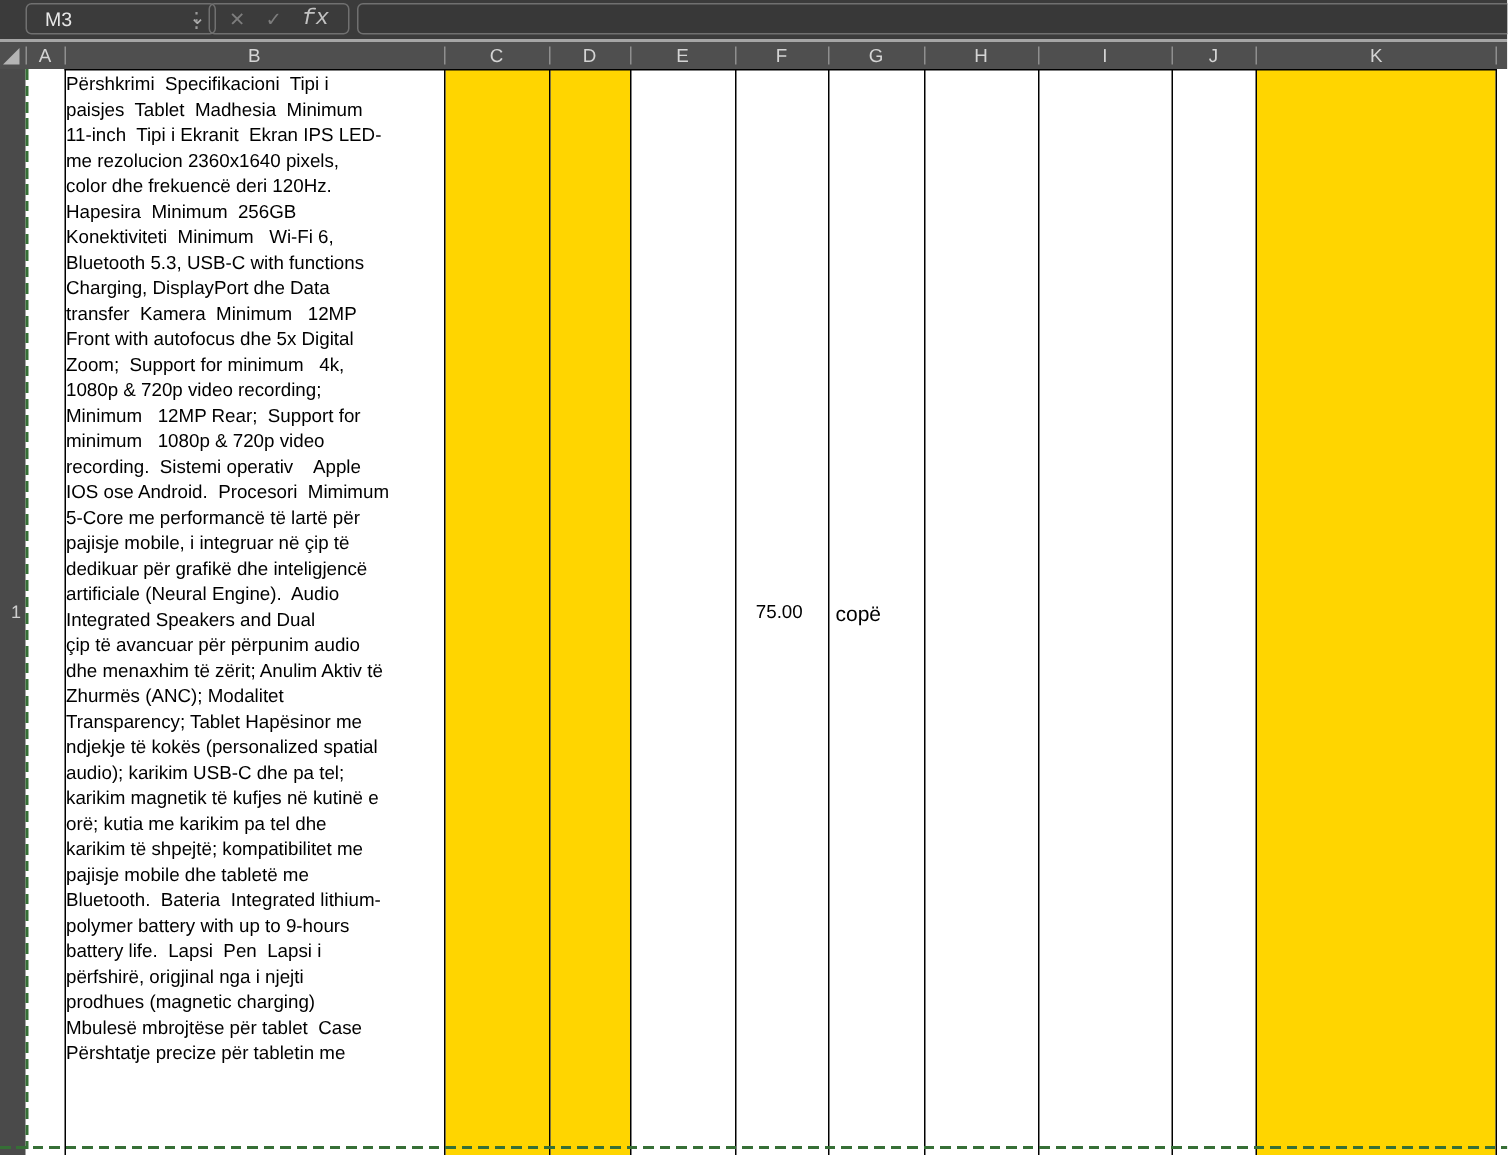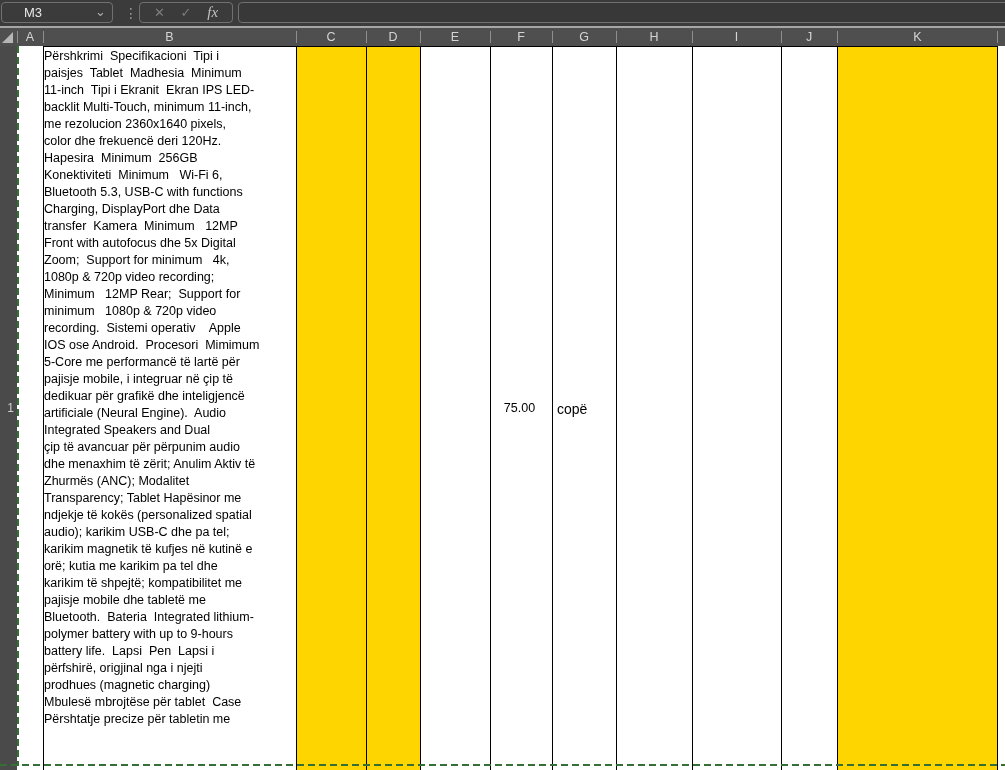--- a/index.html
+++ b/index.html
@@ -7,30 +7,30 @@
     --header-bg:#4f4f4f; --header-text:#d4d4d4; --tick:#8f8f8f;
     --rowhdr:#4a4a4a; --yellow:#FFD500; --green:#366f36; --cellborder:#000;
   }
   *{margin:0;padding:0;box-sizing:border-box}
   html,body{background:#fff}
   .screen{position:relative;width:1005px;height:770px;overflow:hidden;
           font-family:"Liberation Sans","DejaVu Sans",sans-serif;background:#fff}
 
   
   .chrome{position:absolute;left:0;top:0;width:100%;height:26px;background:var(--chrome)}
-  .namebox{position:absolute;left:1px;top:2px;width:112px;height:21px;
+  .namebox{position:absolute;left:17px;top:2px;width:127px;height:21px;
            border:1px solid var(--chrome-border);border-radius:4px;color:#e8e8e8;
-           font-size:13px;line-height:19px;padding-left:22px}
+           font-size:13px;line-height:19px;padding-left:12px}
   .namebox .chev{position:absolute;right:6px;top:-1px;color:#b0b0b0;font-size:13px}
   .dots{position:absolute;left:124px;top:0;height:26px;line-height:26px;color:#9a9a9a;font-size:14px}
   .fxgroup{position:absolute;left:139px;top:2px;width:94px;height:21px;
            border:1px solid var(--chrome-border);border-radius:4px;
            display:flex;align-items:center;justify-content:space-around;padding:0 6px}
   .icon-dim{color:#7d7d7d;font-size:13px}
-  .icon-fx{color:#c2c2c2;font-size:15px;font-family:Liberation Serif, serif;font-style:italic}
+  .icon-fx{color:#c2c2c2;font-size:15px;font-family:Liberation Mono, monospace;font-style:italic}
   .fbar{position:absolute;left:238px;top:2px;right:-4px;height:21px;background:#383838;
         border:1px solid var(--chrome-border);border-radius:4px;color:#e8e8e8;
         font-size:12.5px;line-height:19px;padding-left:6px}
   .divider{position:absolute;left:0;top:26px;width:100%;height:2px;background:var(--chrome-divider)}
 
   
   .headers{position:absolute;left:0;top:28px;width:100%;height:18px;background:var(--header-bg)}
   .corner{position:absolute;left:0;top:0;width:17px;height:18px}
   .corner .tri{position:absolute;left:2px;bottom:3px;width:0;height:0;
                border-bottom:11px solid #b5b5b5;border-left:11px solid transparent}
@@ -130,21 +130,20 @@
     <div class="vline" style="left:616px"></div>
     <div class="vline" style="left:692px"></div>
     <div class="vline" style="left:781px"></div>
     <div class="vline" style="left:837px"></div>
     <div class="vline" style="left:997px"></div>
 
     <div class="btext">
         <div class="tline">Përshkrimi  Specifikacioni  Tipi i</div>
         <div class="tline">paisjes  Tablet  Madhesia  Minimum</div>
         <div class="tline">11-inch  Tipi i Ekranit  Ekran IPS LED-</div>
-        <div class="tline">backlit Multi-Touch, minimum 11-inch,</div>
         <div class="tline">me rezolucion 2360x1640 pixels,</div>
         <div class="tline">color dhe frekuencë deri 120Hz.</div>
         <div class="tline">Hapesira  Minimum  256GB</div>
         <div class="tline">Konektiviteti  Minimum   Wi-Fi 6,</div>
         <div class="tline">Bluetooth 5.3, USB-C with functions</div>
         <div class="tline">Charging, DisplayPort dhe Data</div>
         <div class="tline">transfer  Kamera  Minimum   12MP</div>
         <div class="tline">Front with autofocus dhe 5x Digital</div>
         <div class="tline">Zoom;  Support for minimum   4k,</div>
         <div class="tline">1080p &amp; 720p video recording;</div>

